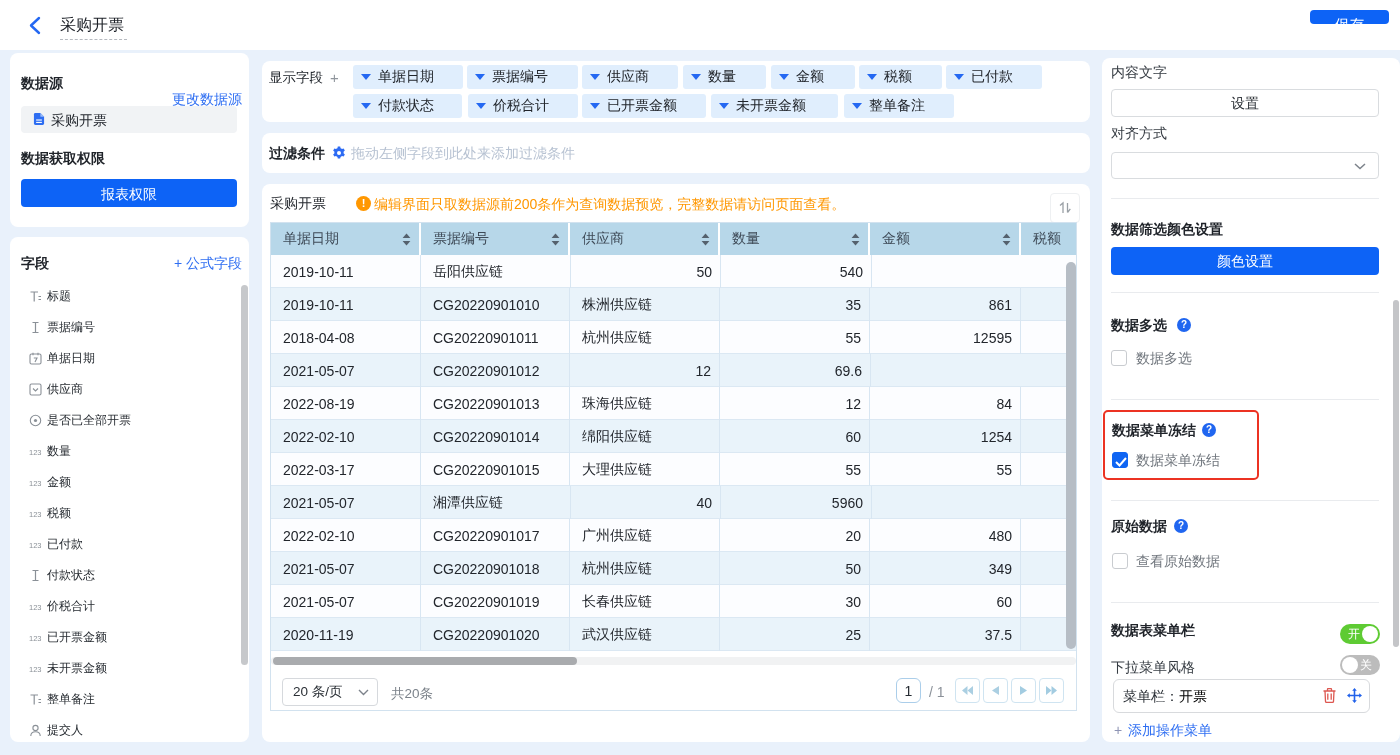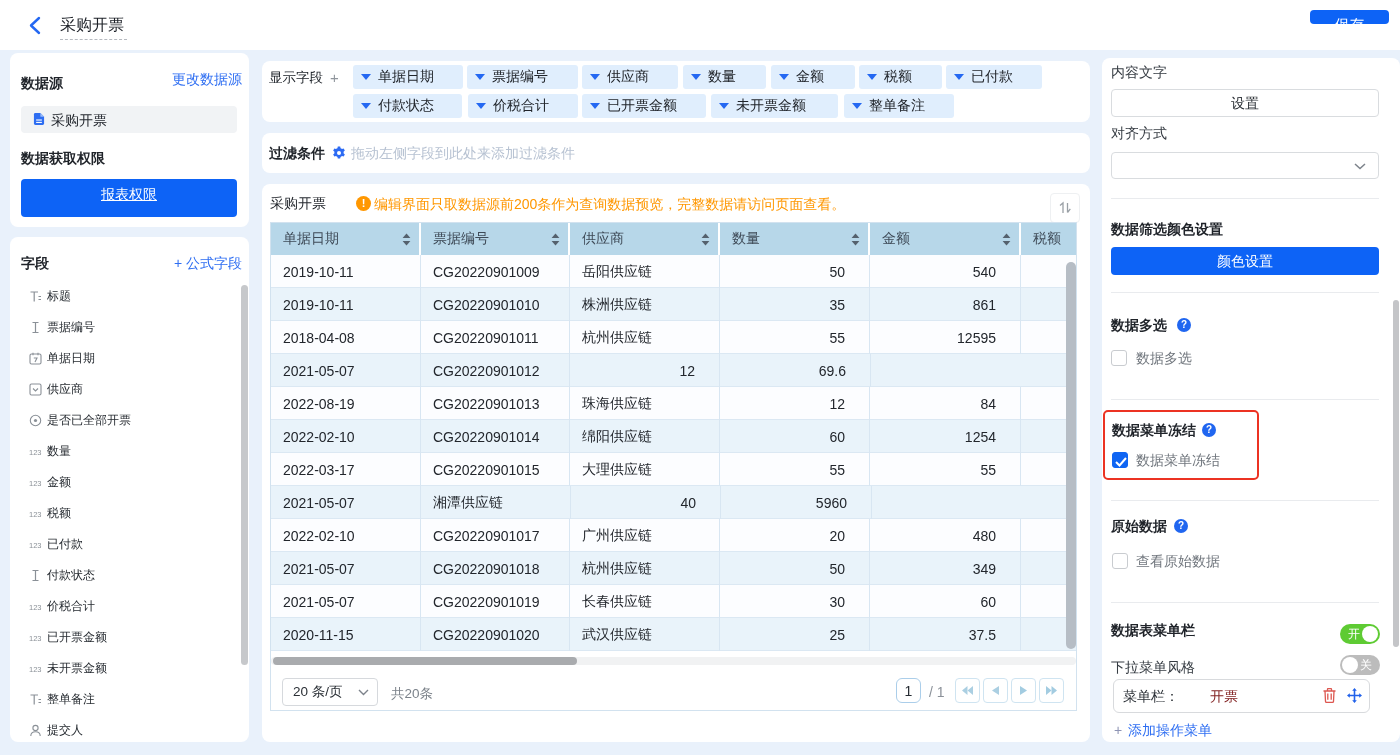--- a/index.html
+++ b/index.html
@@ -13,21 +13,21 @@
 .lbl{position:absolute;font-size:14px;line-height:14px;}
 .glbl{position:absolute;font-size:14px;line-height:15px;color:#70767d;}
 .chk{position:absolute;width:16px;height:16px;border:1px solid #c9ccd0;border-radius:3px;background:#fff;}
 .chk.on{background:#0f65f3;border-color:#0f65f3;}
 .div{position:absolute;height:1px;background:#e9ebee;width:268px;left:1111px;}
 .tag{position:absolute;height:24px;background:#e0eefd;border-radius:3px;display:flex;align-items:center;font-size:14px;color:#20242a;}
 .tag i{display:block;width:0;height:0;border-left:5px solid transparent;border-right:5px solid transparent;border-top:6.5px solid #2468f2;margin:0 7px 0 8px;}
 .hcell{display:flex;align-items:center;justify-content:space-between;padding:0 8px 0 12px;color:#3e4a57;font-size:14px;border-right:2px solid #fff;height:32px;flex:none;}
 .trow{display:flex;height:33px;border-bottom:1px solid #dbe8f3;}
 .trow div{flex:none;display:flex;align-items:center;padding:0 10px 0 12px;font-size:14px;color:#22262c;border-right:1px solid #d8e6f2;height:33px;}
-.trow div.num{justify-content:flex-end;padding-right:24px;}
+.trow div.num{justify-content:flex-end;padding-right:8px;}
 .r0{background:#fcfdff;}
 .r1{background:#e9f3fa;}
 .navb{position:absolute;width:25px;height:25px;border:1px solid #cfe4f1;border-radius:4px;background:#fff;display:flex;align-items:center;justify-content:center;}
 .frow{height:31px;display:flex;align-items:center;}
 .frow svg{flex:none;width:13px;margin:0 5px 0 8px;}
 .frow span{font-size:12px;color:#262b31;}
 .qi{position:absolute;width:14px;height:14px;border-radius:50%;background:#2066f0;color:#fff;font-size:10px;font-weight:bold;text-align:center;line-height:14px;}
 .tgl{position:absolute;width:40px;height:20px;border-radius:10px;color:#fff;font-size:12px;}
 .tgl .kn{position:absolute;top:2px;width:16px;height:16px;border-radius:50%;background:#fff;}
 </style>
@@ -43,31 +43,31 @@
 <div class="bbtn" style="left:1310px;top:10px;width:79px;height:14px;line-height:30px;font-size:15px;">保存</div>
 
 <div class="card" style="left:10px;top:53px;width:239px;height:174px;"></div>
 <div class="card" style="left:10px;top:237px;width:239px;height:505px;"></div>
 <div class="card" style="left:262px;top:61px;width:828px;height:61px;"></div>
 <div class="card" style="left:262px;top:133px;width:828px;height:40px;"></div>
 <div class="card" style="left:262px;top:184px;width:828px;height:558px;"></div>
 <div class="card" style="left:1102px;top:58px;width:298px;height:684px;"></div>
 
 <div class="lbl bold" style="left:21px;top:76px;">数据源</div>
-<div class="lbl blue" style="left:160px;top:72px;width:82px;text-align:right;">更改数据源</div>
+<div class="lbl blue" style="left:160px;top:92px;width:82px;text-align:right;">更改数据源</div>
 <div class="abs" style="left:21px;top:106px;width:216px;height:27px;background:#f1f3f5;border-radius:4px;"></div>
 <svg class="abs" style="left:33px;top:112px;" width="12" height="14" viewBox="0 0 13 15">
     <path d="M1 2.5 Q1 1 2.5 1 L8 1 L12 5 L12 12.5 Q12 14 10.5 14 L2.5 14 Q1 14 1 12.5 Z" fill="#2e6ef2"></path>
     <path d="M8 1 L8 5 L12 5 Z" fill="#9cbdf8"></path>
     <rect x="3.4" y="8" width="6.2" height="1.2" fill="#fff"></rect>
     <rect x="3.4" y="10.6" width="6.2" height="1.2" fill="#fff"></rect>
   </svg>
 <div class="lbl" style="left:51px;top:113px;color:#23272e;">采购开票</div>
 <div class="lbl bold" style="left:21px;top:151px;">数据获取权限</div>
-<div class="bbtn" style="left:21px;top:179px;width:216px;height:38px;line-height:30px;text-decoration:underline;">报表权限</div>
+<div class="bbtn" style="left:21px;top:179px;width:216px;height:28px;line-height:30px;">报表权限</div>
 
 <div class="lbl bold" style="left:21px;top:256px;">字段</div>
 <div class="lbl blue" style="left:140px;top:256px;width:102px;text-align:right;">+ 公式字段</div>
 <div class="abs" style="left:241px;top:285px;width:7px;height:380px;background:#c6c8cb;border-radius:4px;"></div>
 <div class="abs" style="left:21px;top:281px;width:212px;">
     <div class="frow">
       <svg width="13" height="13" viewBox="0 0 13 13">
         <path d="M1.5 2 H9 M5.2 2 V11.5 M9.5 6.5 H12 M9.5 9.5 H12" stroke="#8a9097" stroke-width="1.2" fill="none"></path>
       </svg>
       <span>标题</span>
@@ -230,21 +230,20 @@
         <path d="M4.5 12.5 L0.6 8 H8.4 Z" fill="#55616d"></path>
       </svg>
     </div>
     <div class="hcell" style="width:54px;border-right:none;">
       <span>税额</span>
     </div>
   </div>
 <div class="abs" style="left:271px;top:255px;width:805px;height:396px;overflow:hidden;">
     <div class="trow r0">
       <div style="width:150px;">2019-10-11</div>
-      <div style="width:149px;">CG20220901009</div>
       <div style="width:150px;text-align:center;">岳阳供应链</div>
       <div class="num" style="width:150px;">50</div>
       <div class="num" style="width:151px;">540</div>
       <div style="width:54px;border-right:none;"></div>
     </div>
     <div class="trow r1">
       <div style="width:150px;">2019-10-11</div>
       <div style="width:149px;">CG20220901010</div>
       <div style="width:150px;">株洲供应链</div>
       <div class="num" style="width:150px;">35</div>
@@ -315,21 +314,21 @@
     </div>
     <div class="trow r0">
       <div style="width:150px;">2021-05-07</div>
       <div style="width:149px;">CG20220901019</div>
       <div style="width:150px;">长春供应链</div>
       <div class="num" style="width:150px;text-align:right;">30</div>
       <div class="num" style="width:151px;">60</div>
       <div style="width:54px;border-right:none;"></div>
     </div>
     <div class="trow r1">
-      <div style="width:150px;">2020-11-15</div>
+      <div style="width:150px;">2020-11-19</div>
       <div style="width:149px;">CG20220901020</div>
       <div style="width:150px;">武汉供应链</div>
       <div class="num" style="width:150px;">25</div>
       <div class="num" style="width:151px;">37.5</div>
       <div style="width:54px;border-right:none;"></div>
     </div>
   </div>
 <div class="abs" style="left:1066px;top:262px;width:10px;height:387px;background:#b6bdc5;border-radius:5px;"></div>
 <div class="abs" style="left:271px;top:657px;width:805px;height:8px;background:#f1f2f3;border-radius:4px;"></div>
 <div class="abs" style="left:273px;top:657px;width:304px;height:8px;background:#a9abae;border-radius:4px;"></div>
@@ -399,21 +398,21 @@
 <div class="tgl" style="left:1340px;top:624px;background:#5ecb33;">
     <span style="position:absolute;left:8px;top:4px;line-height:12px;">开</span>
     <span class="kn" style="right:2px;"></span>
   </div>
 <div class="abs" style="left:1111px;top:660px;font-size:14px;line-height:14px;color:#363c43;">下拉菜单风格</div>
 <div class="tgl" style="left:1340px;top:655px;background:#bcbcbc;">
     <span class="kn" style="left:2px;"></span>
     <span style="position:absolute;right:8px;top:4px;line-height:12px;">关</span>
   </div>
 <div class="abs" style="left:1113px;top:679px;width:257px;height:34px;border:1px solid #d8dadd;border-radius:6px;"></div>
-<div class="lbl" style="left:1123px;top:689px;color:#2b3036;">菜单栏：<span style="color:#7f1d1d;margin-left:31px;">开票</span></div>
+<div class="lbl" style="left:1123px;top:689px;color:#2b3036;">菜单栏：<span style="color:#000000;">开票</span></div>
 <svg class="abs" style="left:1323px;top:688px;" width="13" height="15" viewBox="0 0 13 15">
     <path d="M0.5 3 H12.5 M4.5 3 V1.2 Q4.5 0.6 5.1 0.6 H7.9 Q8.5 0.6 8.5 1.2 V3 M2 3 L2.5 13.4 Q2.55 14.3 3.5 14.3 H9.5 Q10.45 14.3 10.5 13.4 L11 3 M4.8 5.5 V11.8 M8.2 5.5 V11.8" fill="none" stroke="#dd5750" stroke-width="1.3"></path>
   </svg>
 <svg class="abs" style="left:1347px;top:688px;" width="15" height="15" viewBox="0 0 15 15">
     <path d="M7.5 0 L9.8 2.8 H5.2 Z M7.5 15 L5.2 12.2 H9.8 Z M0 7.5 L2.8 5.2 V9.8 Z M15 7.5 L12.2 5.2 V9.8 Z" fill="#2262ea"></path>
     <path d="M7.5 2 V13 M2 7.5 H13" stroke="#2262ea" stroke-width="1.6"></path>
   </svg>
 <div class="lbl" style="left:1114px;top:723px;color:#8e94b4;">+ <span class="blue" style="margin-left:2px;">添加操作菜单</span></div>
 <div class="abs" style="left:1393px;top:300px;width:6px;height:347px;background:#c4c5c8;border-radius:3px;"></div>
 

